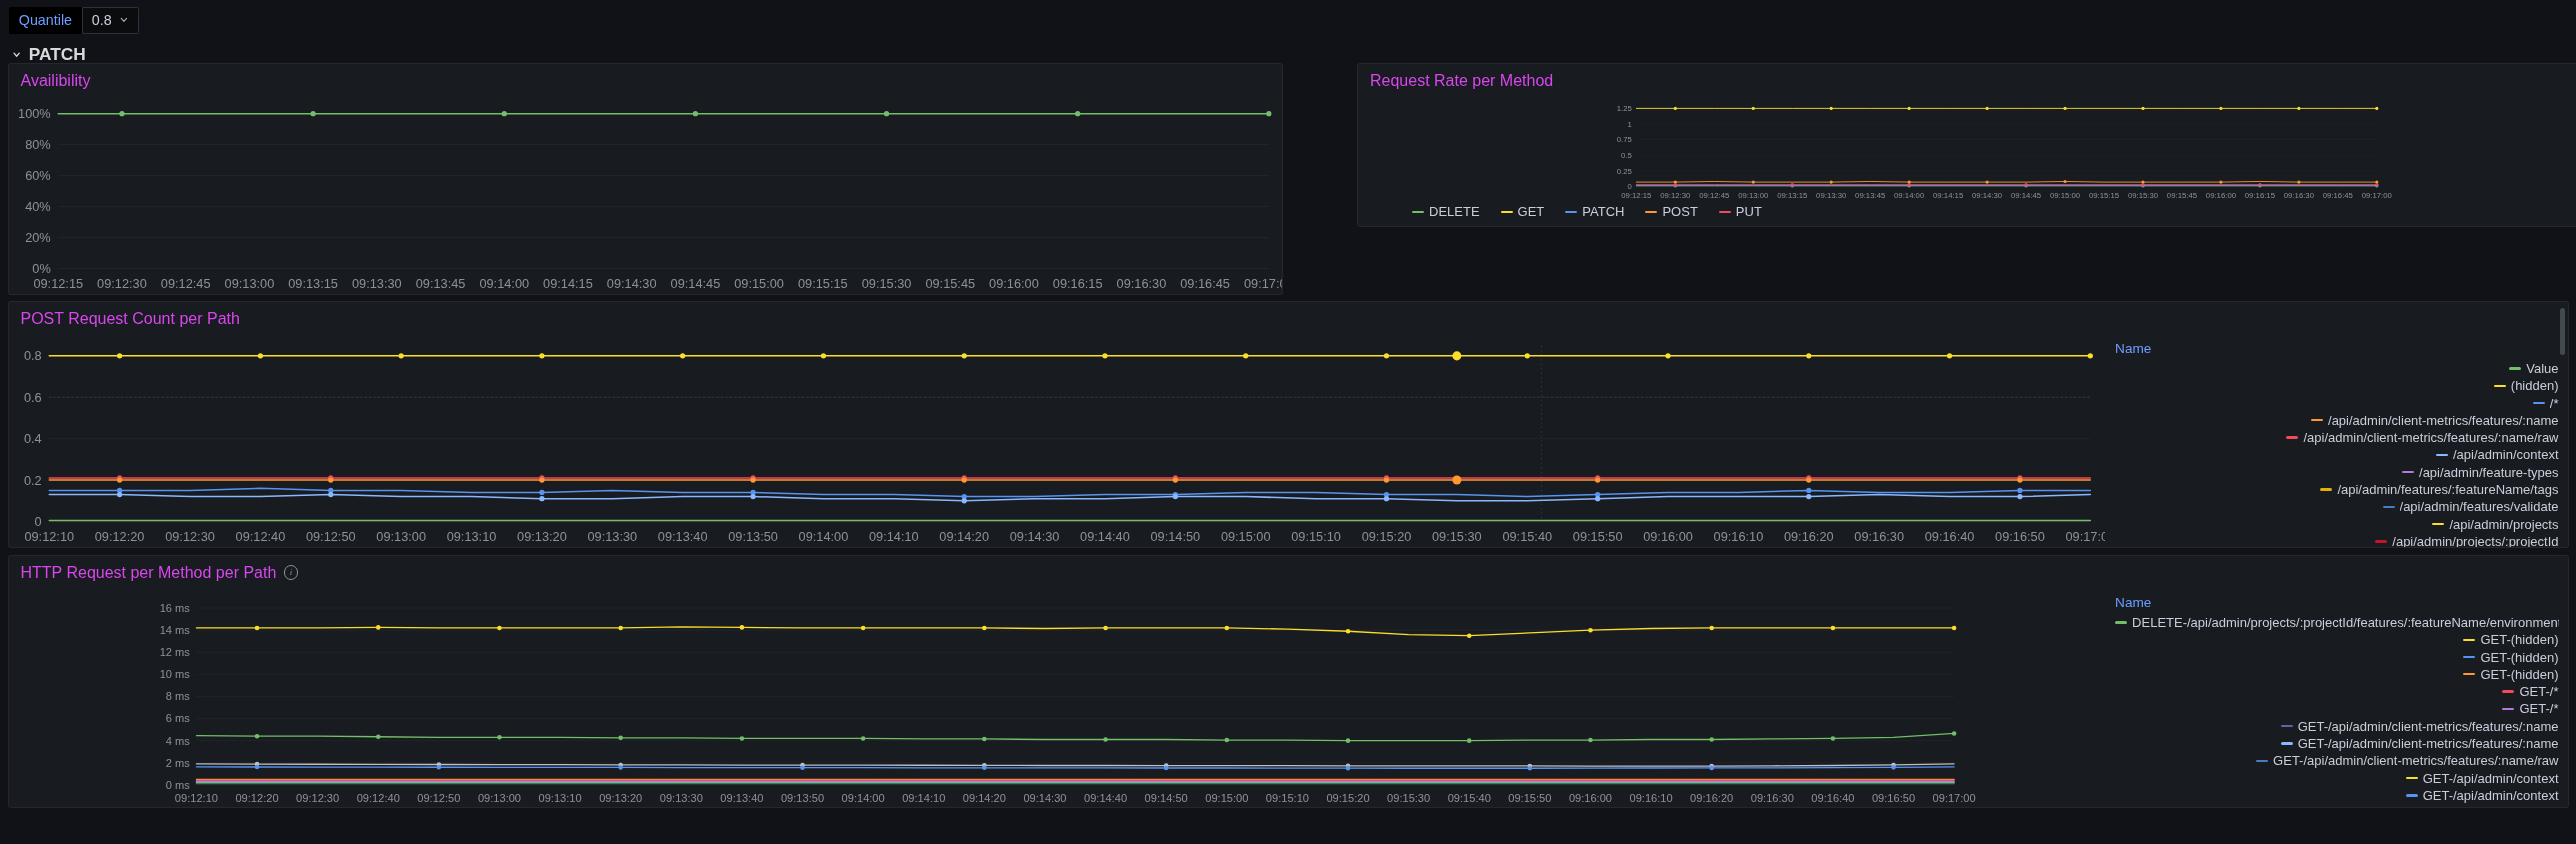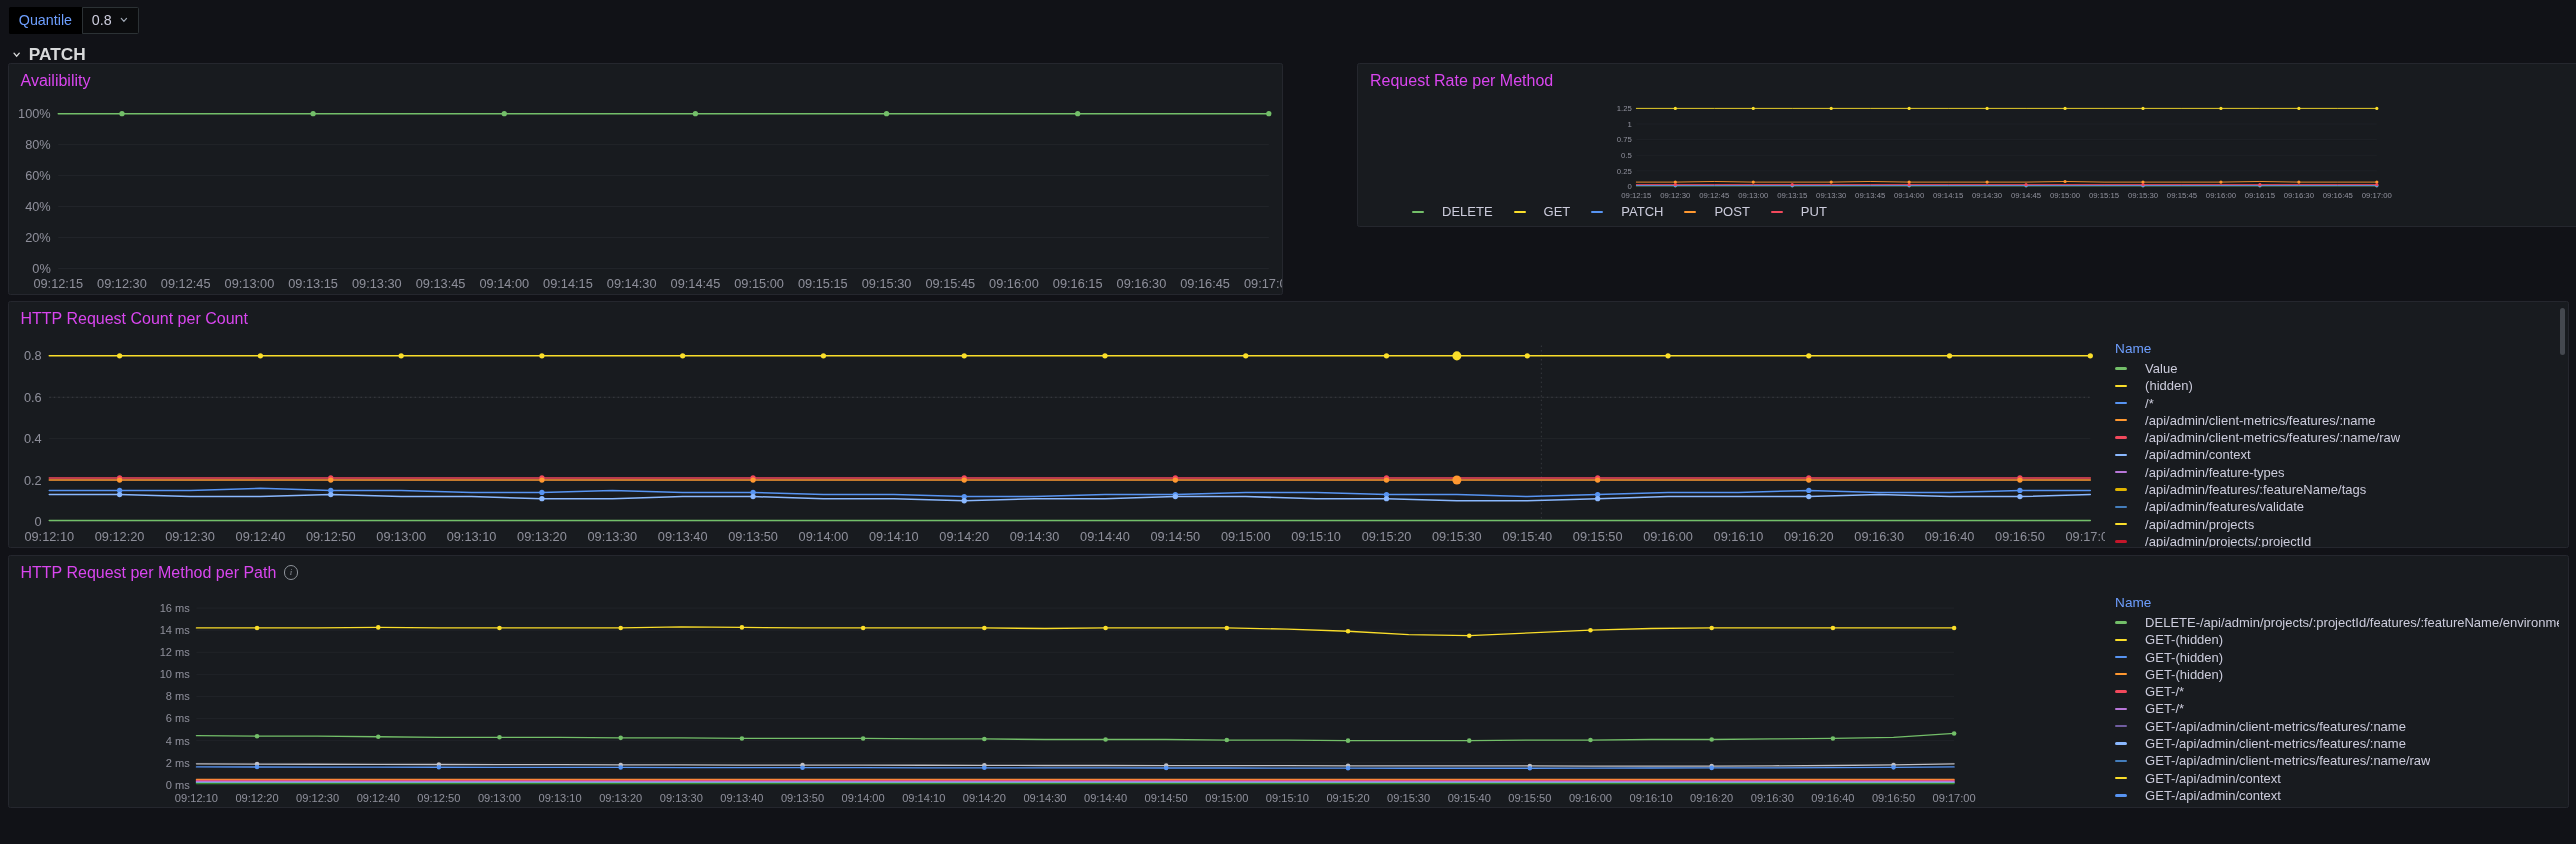--- a/index.html
+++ b/index.html
@@ -40,21 +40,21 @@
   .panel-body { position: absolute; top: 33px; left: 0; right: 0; bottom: 0; display: flex; }
   .panel-body.col { flex-direction: column; }
   .panel-body.row { flex-direction: row; }
   .chart-wrap { flex: 1 1 auto; position: relative; min-width: 0; }
   svg.chart { position: absolute; inset: 0; width: 100%; height: 100%; display: block; }
   .tick { fill: rgba(204,204,220,0.65); font-size: 17px; font-family: "Liberation Sans", sans-serif; }
   
   .legend-bottom { display: flex; gap: 21px; padding: 0 0 4.5px 54px; font-size: 13.6px; height: 24px; align-items: center; flex: 0 0 24px; }
   .legend-right { flex: 0 0 463px; width: 463px; padding: 6px 9px 0 10.6px; overflow: hidden; }
   .legend-header { color: #6e9fff; font-size: 13.6px; margin: 0 0 3.8px; cursor: pointer; }
-  .legend-item { display: flex; align-items: center; gap: 18px; color: #ccccdc; font-size: 13px; cursor: pointer; white-space: nowrap; }
+  .legend-item { display: flex; align-items: center; gap: 5px; color: #ccccdc; font-size: 13px; cursor: pointer; white-space: nowrap; justify-content: flex-end; }
   .legend-right .legend-item { height: 17.3px; overflow: hidden; }
   .swatch { flex: 0 0 12px; width: 12px; height: 2.3px; border-radius: 1.5px; }
   .legend-label { white-space: nowrap; overflow: hidden; }
   .info-icon {
     width: 14.3px; height: 14.3px; border: 1.1px solid #8e939a; border-radius: 50%;
     color: #8e939a; font-size: 9px; display: flex; align-items: center; justify-content: center;
     font-family: "Liberation Serif", serif; font-style: italic;
   }
   .scroll-thumb { position: absolute; top: 6px; right: 2.3px; width: 5.3px; height: 47px; background: #44484f; border-radius: 3px; cursor: pointer; }
 </style>
@@ -239,21 +239,21 @@
         <div class="legend-item">
           <span class="swatch" style="background: rgb(242, 73, 92);"></span>
           <span class="legend-label">PUT</span>
         </div>
       </div>
   </div>
 </section>
 
 <section class="panel" id="panel-request-count">
   <header class="panel-header">
-    <h2 class="panel-title">HTTP Request Count per Count</h2>
+    <h2 class="panel-title">POST Request Count per Path</h2>
   </header>
   <div class="panel-body row">
     <div class="chart-wrap">
       <svg class="chart" viewBox="0 0 2781 282">
           <line x1="50" x2="2765" y1="248" y2="248" stroke="rgba(204,204,220,0.08)" stroke-width="1"></line>
           <text x="40" y="254" text-anchor="end" class="tick">0</text>
           <line x1="50" x2="2765" y1="192.94117647058823" y2="192.94117647058823" stroke="rgba(204,204,220,0.08)" stroke-width="1"></line>
           <text x="40" y="198.94117647058823" text-anchor="end" class="tick">0.2</text>
           <line x1="50" x2="2765" y1="137.88235294117646" y2="137.88235294117646" stroke="rgba(204,204,220,0.08)" stroke-width="1"></line>
           <text x="40" y="143.88235294117646" text-anchor="end" class="tick">0.4</text>

